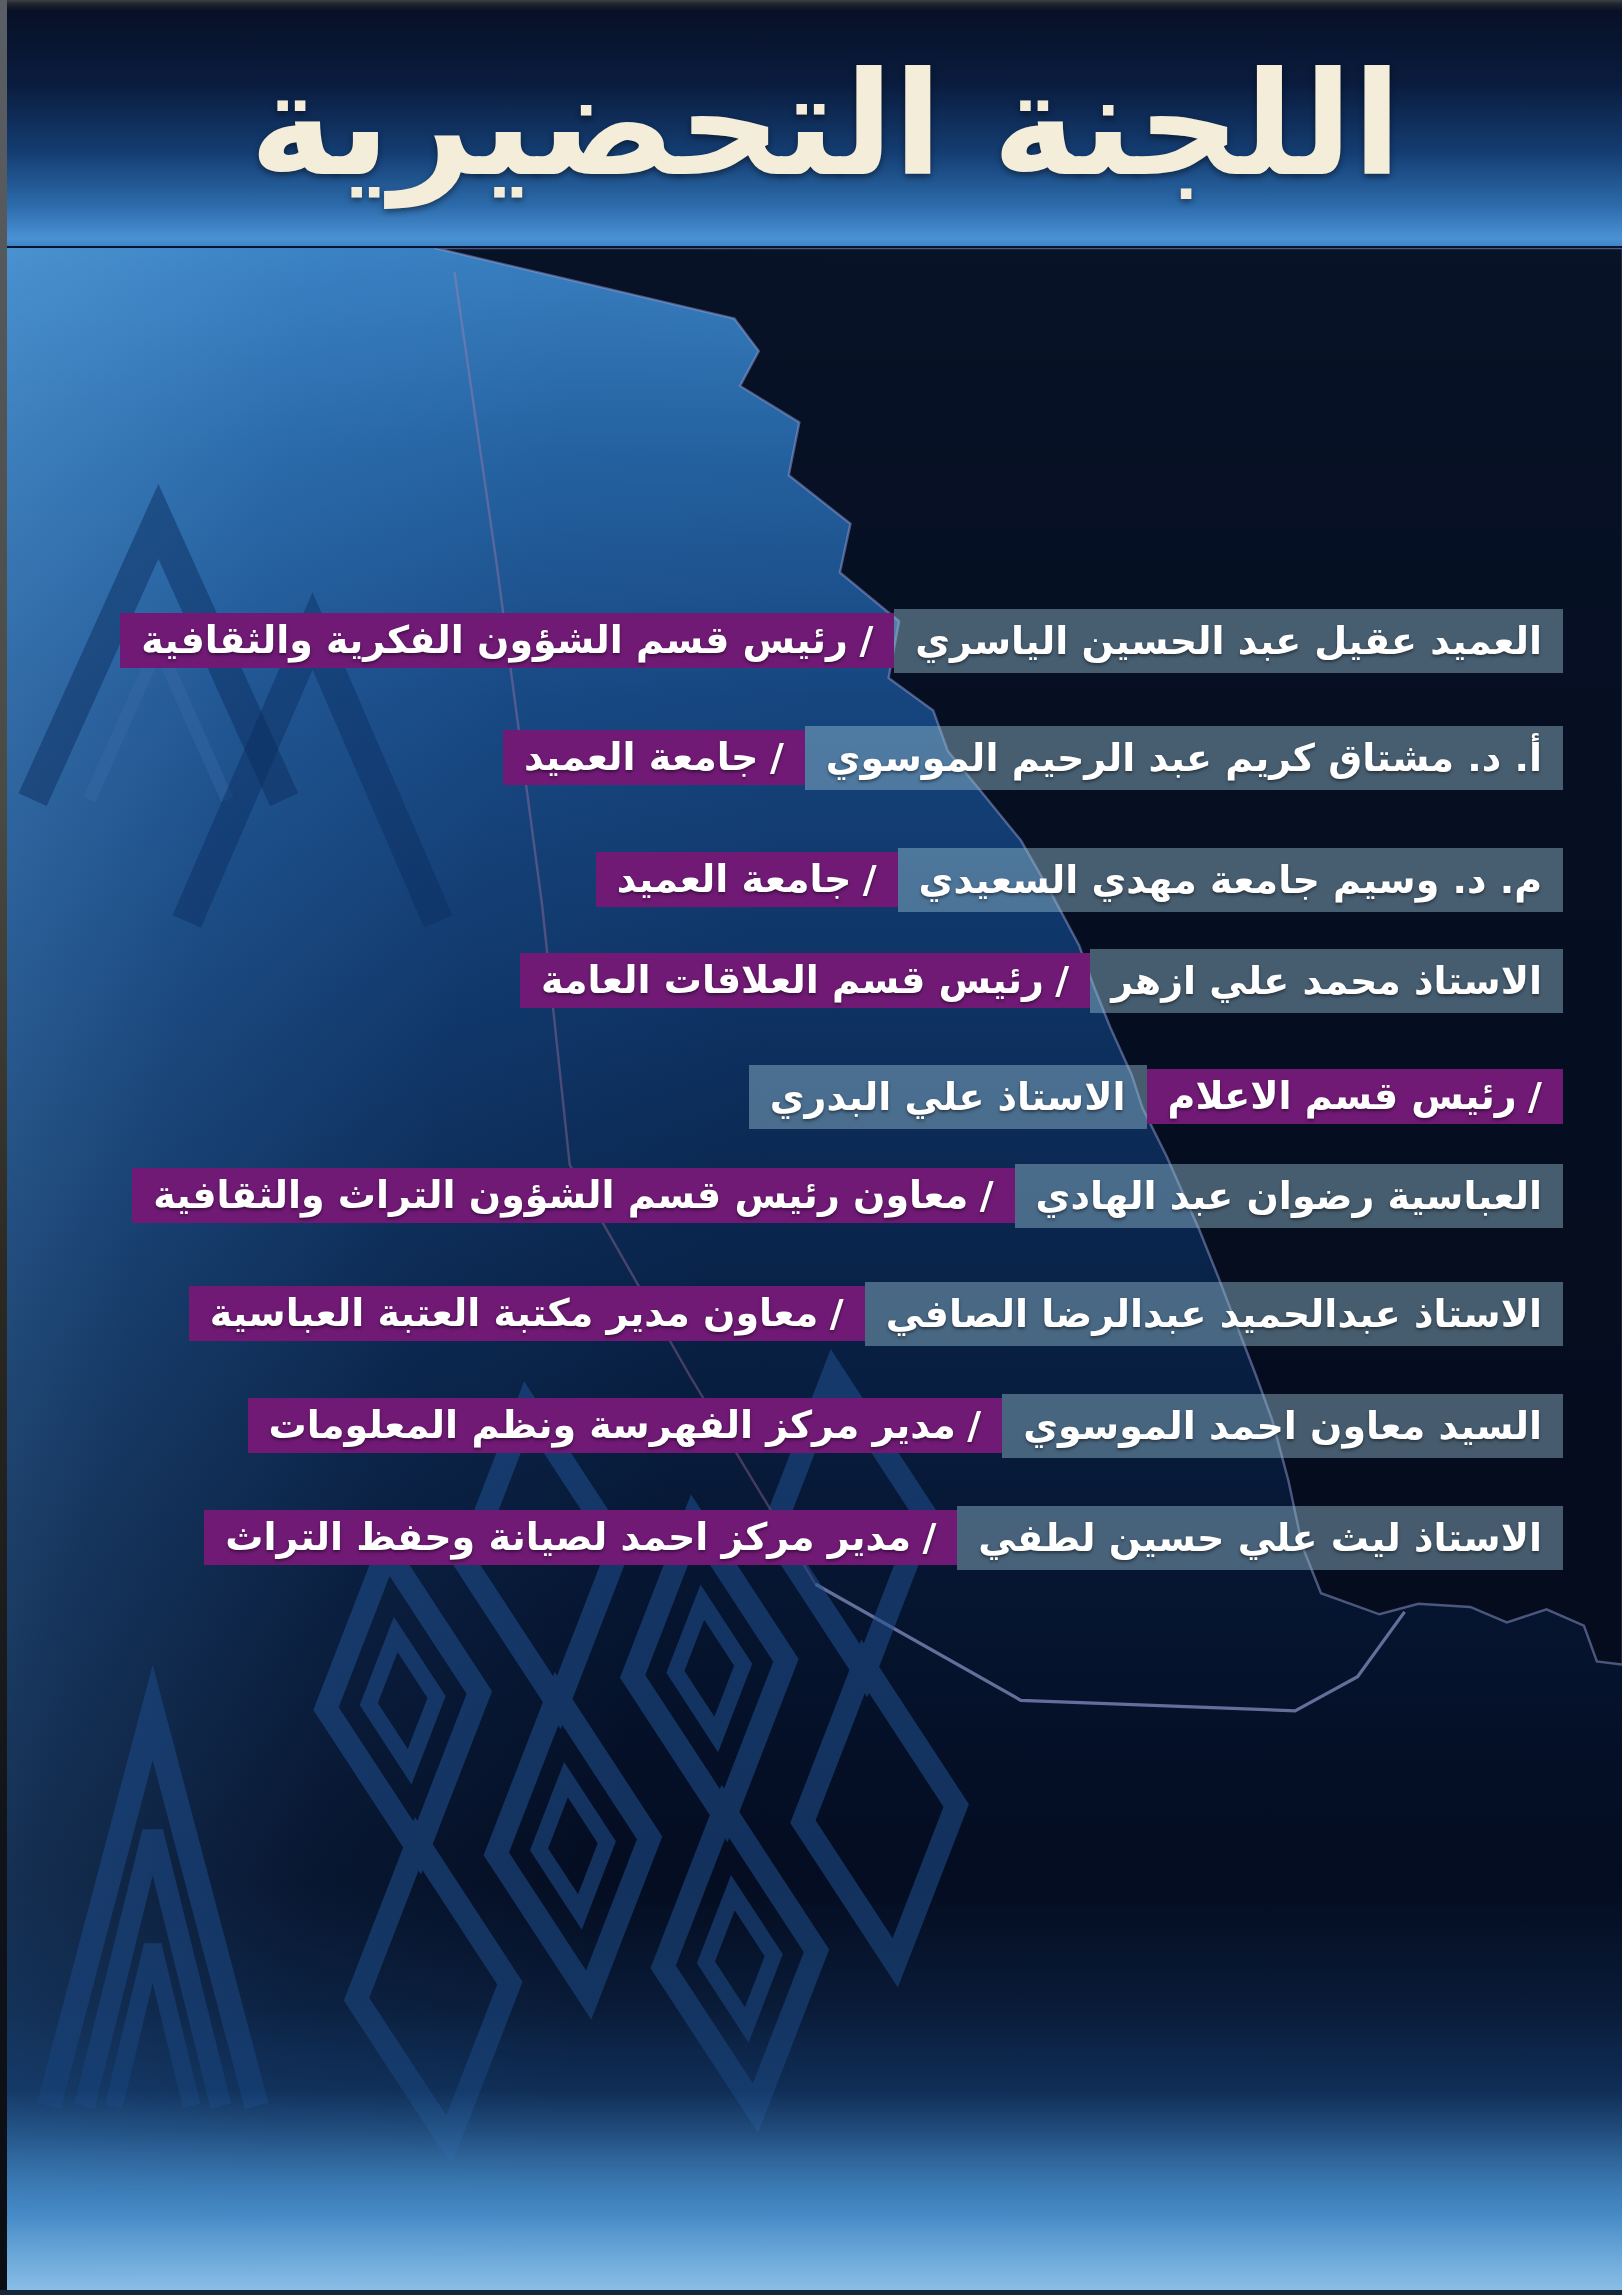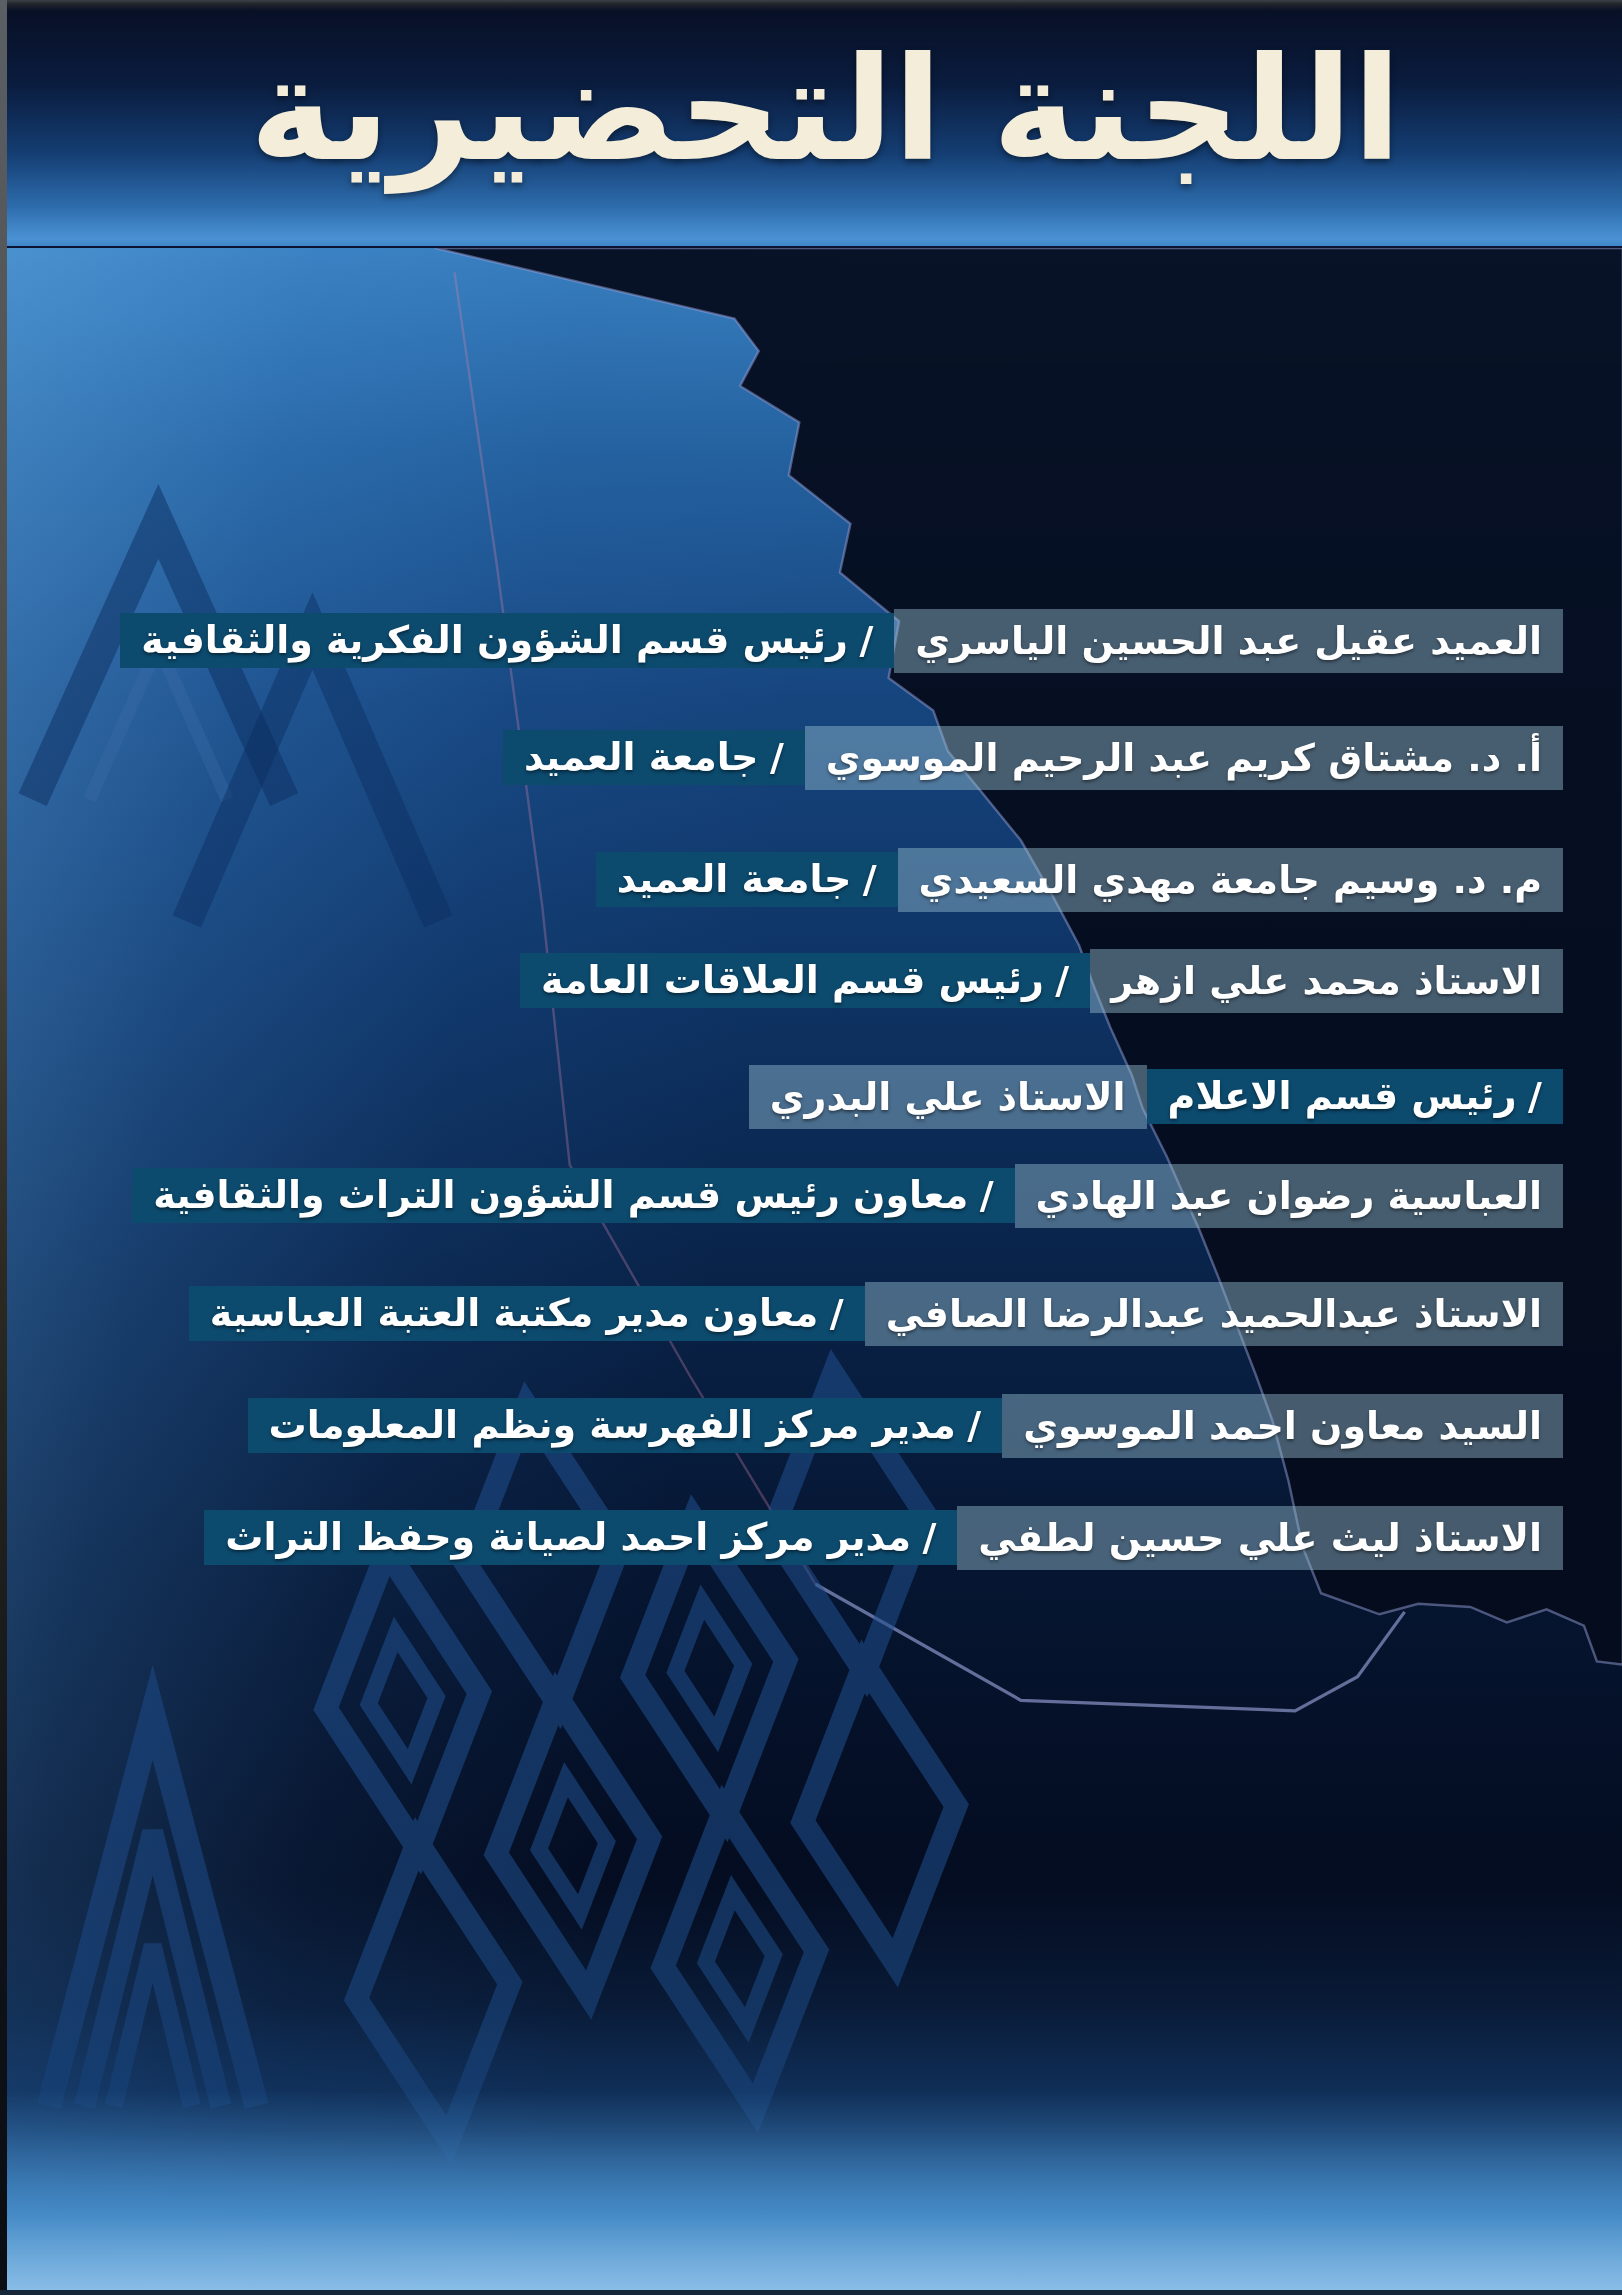--- a/index.html
+++ b/index.html
@@ -10,21 +10,21 @@
   }
   
   .header{
     position:absolute;left:0;top:0;width:1623px;height:246px;z-index:2;
     background:linear-gradient(180deg,
       #3c4147 0%,#20242b 1.6%,#081026 4.5%,
       #0a1c3e 34%,#143d72 62%,#2d6cac 84%,#4a92d4 97%,#3f86c8 100%);
     border-bottom:2.4px solid #0a1430;
   }
   .title{
-    position:absolute;left:0;top:35px;width:100%;
+    position:absolute;left:0;top:50px;width:100%;
     text-align:center;direction:rtl;
     font-size:143px;font-weight:bold;line-height:1.05;
     color:#f4edd9;letter-spacing:0;
     padding-left:28px;box-sizing:border-box;
     text-shadow:0 3.2px 6.5px rgba(0,0,0,.45);
   }
   
   .scene{
     position:absolute;left:0;top:248px;width:1623px;height:2047px;z-index:1;overflow:hidden;
     background:linear-gradient(180deg,
@@ -62,21 +62,21 @@
     white-space:nowrap;
     font-weight:bold;font-size:38px;line-height:1.12;color:#ffffff;
     text-shadow:0 1.6px 3.2px rgba(0,0,0,.45);
   }
   .seg{display:block;}
   .seg.name{
     background:rgba(150,190,208,.45);
     padding:10.5px 21px;
   }
   .seg.role{
-    background:#0c4a6e;
+    background:#701a75;
     padding:5.7px 21px 6.5px 21px;
     text-align:right;
   }
   .slash{display:inline-block;margin-left:11.4px;}
 </style>
 </head>
 <body>
 
 <div class="page">
 

